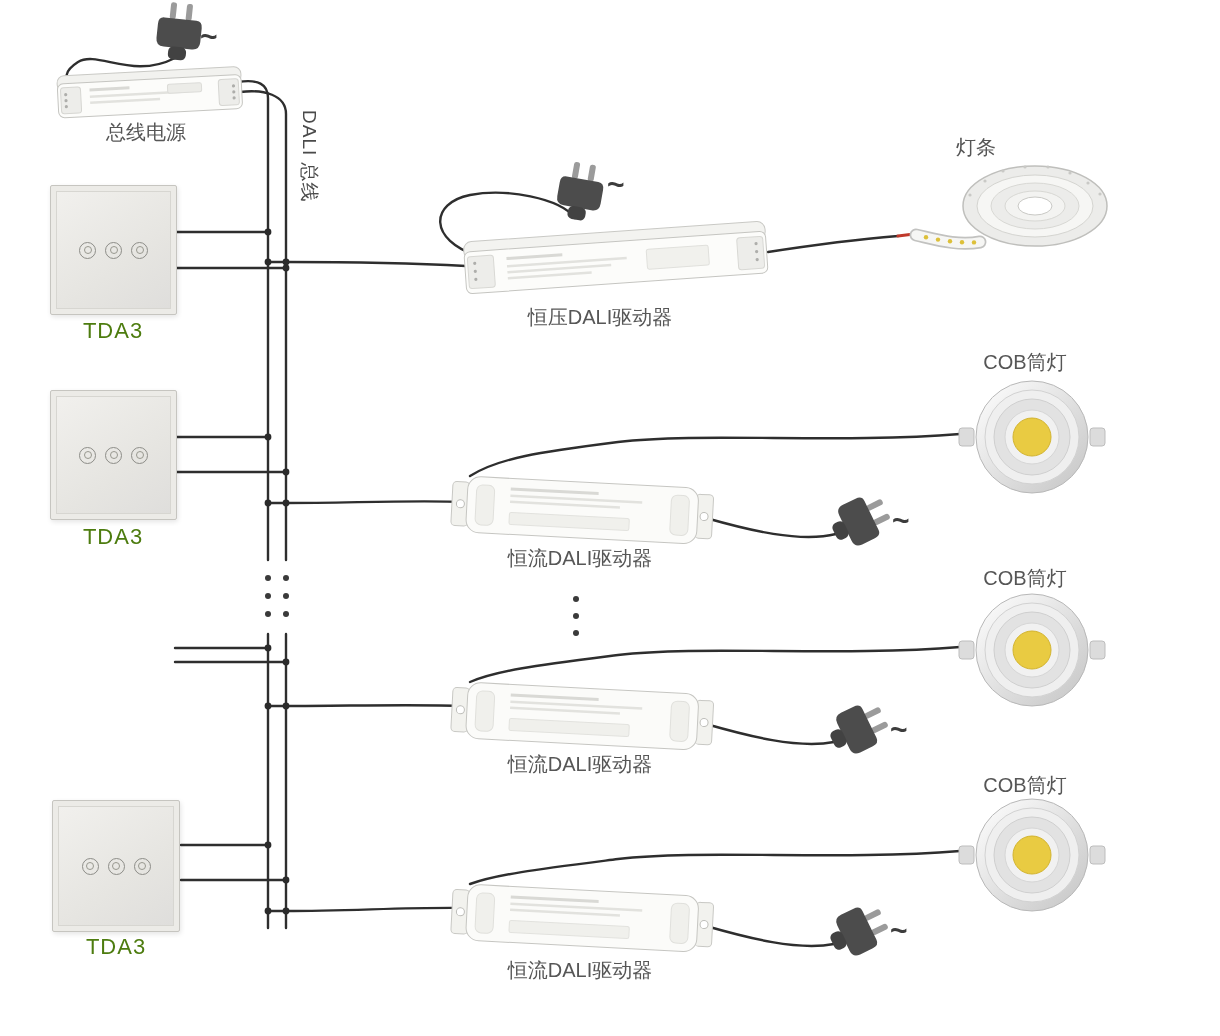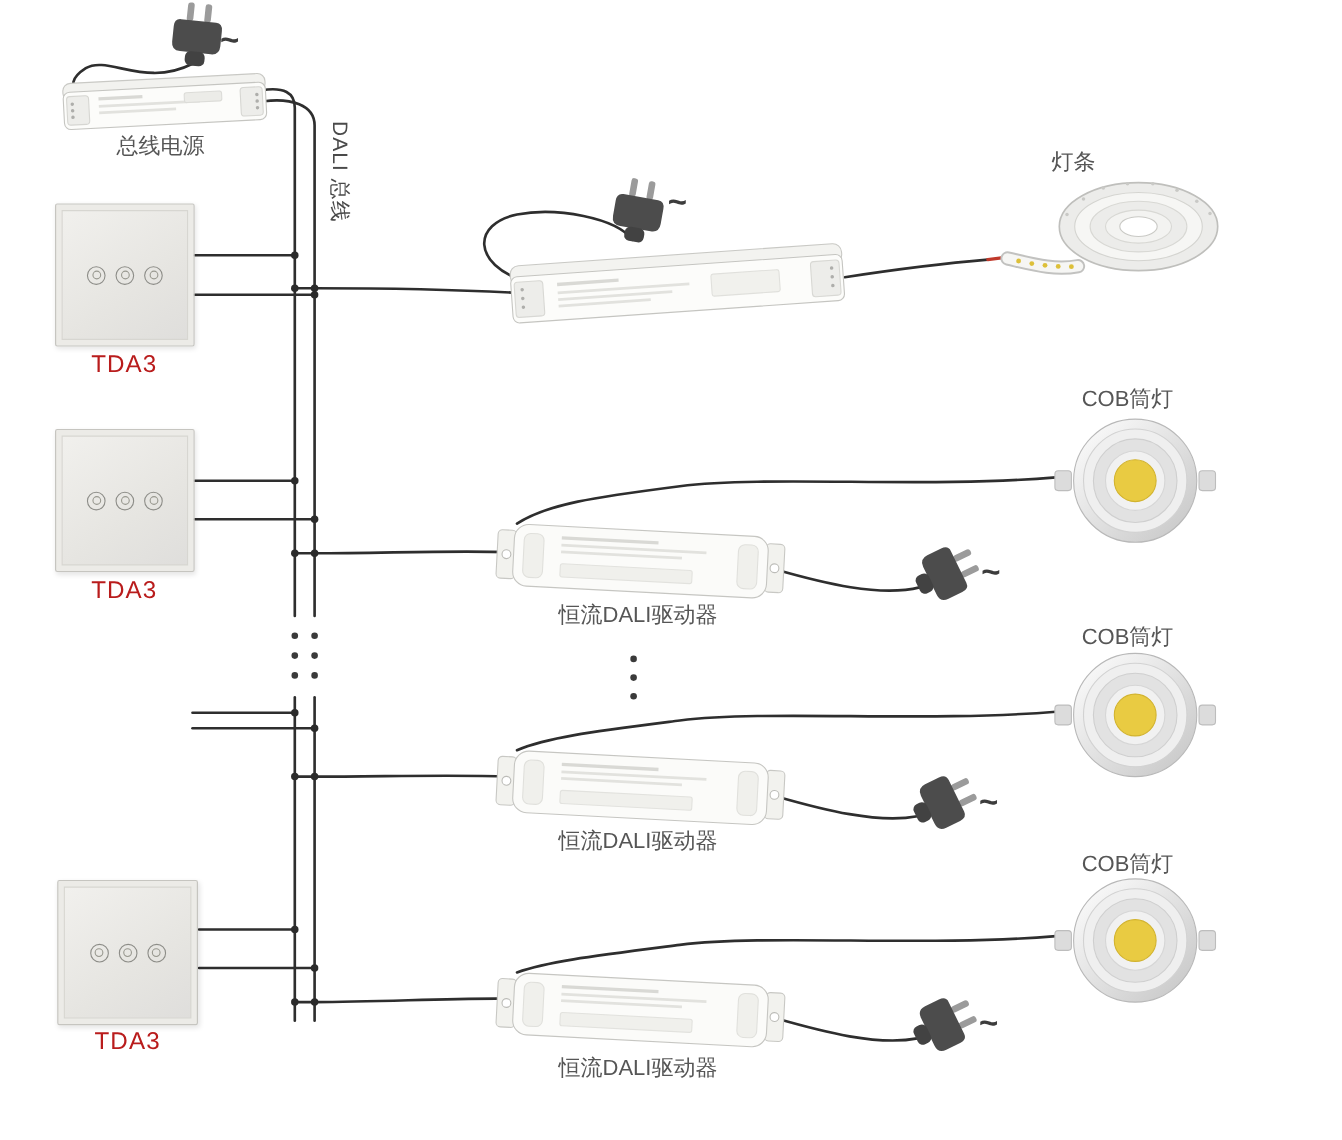--- a/index.html
+++ b/index.html
@@ -2,21 +2,21 @@
 <html><head>
 <meta charset="utf-8">
 <style>
   * { box-sizing: border-box; }
   html,body { margin:0; padding:0; background:#ffffff; }
   body { font-family:"Liberation Sans","DejaVu Sans",sans-serif; }
   .canvas { position:relative; width:1220px; height:1036px; background:#ffffff; overflow:hidden; }
   .abs { position:absolute; }
   svg { display:block; }
   .label { position:absolute; color:#565656; font-size:20px; text-align:center; white-space:nowrap; }
-  .label.en { font-size:22px; letter-spacing:1px; color:#b91c1c; }
+  .label.en { font-size:22px; letter-spacing:1px; color:#4d7c0f; }
   .vlabel { position:absolute; color:#4a4a4a; font-size:19px; white-space:nowrap; letter-spacing:1px;
             transform:rotate(90deg); transform-origin:left top; }
   .ac { position:absolute; color:#3c3c3c; font-size:30px; font-weight:bold; line-height:1; }
   .panel { position:absolute; background:linear-gradient(145deg,#f2f1ee 0%,#e6e5e1 60%,#dedddb 100%);
            border:1px solid #c6c5c0; border-radius:2px;
            box-shadow: inset 0 0 0 5px #ecebe7, inset 0 0 0 6px #d7d6d1, 1px 2px 5px rgba(0,0,0,0.10);
            display:flex; align-items:center; justify-content:center; gap:9px; }
   .tbtn { width:17px; height:17px; border:1.5px solid #8d8d88; border-radius:50%; position:relative; background:transparent; }
   .tbtn::after { content:""; position:absolute; left:50%; top:50%; width:6px; height:6px; margin:-4px 0 0 -4px;
                  border:1.2px solid #98988f; border-radius:50%; }
@@ -296,20 +296,21 @@
     <circle cx="75" cy="65" r="19" fill="#e9cb42" stroke="#d2b32e"></circle>
   </svg>
 
   <div class="label" style="left:66px;top:119px;width:160px">总线电源</div>
   <div class="vlabel" style="left:322px;top:110px">DALI 总线</div>
 
   <div class="label en" style="left:53px;top:318px;width:120px">TDA3</div>
   <div class="label en" style="left:53px;top:524px;width:120px">TDA3</div>
   <div class="label en" style="left:56px;top:934px;width:120px">TDA3</div>
 
+  <div class="label" style="left:470px;top:304px;width:260px">恒压DALI驱动器</div>
   <div class="label" style="left:916px;top:134px;width:120px">灯条</div>
 
   <div class="label" style="left:945px;top:349px;width:160px">COB筒灯</div>
   <div class="label" style="left:945px;top:565px;width:160px">COB筒灯</div>
   <div class="label" style="left:945px;top:772px;width:160px">COB筒灯</div>
 
   <div class="label" style="left:450px;top:545px;width:260px">恒流DALI驱动器</div>
   <div class="label" style="left:450px;top:751px;width:260px">恒流DALI驱动器</div>
   <div class="label" style="left:450px;top:957px;width:260px">恒流DALI驱动器</div>
 

